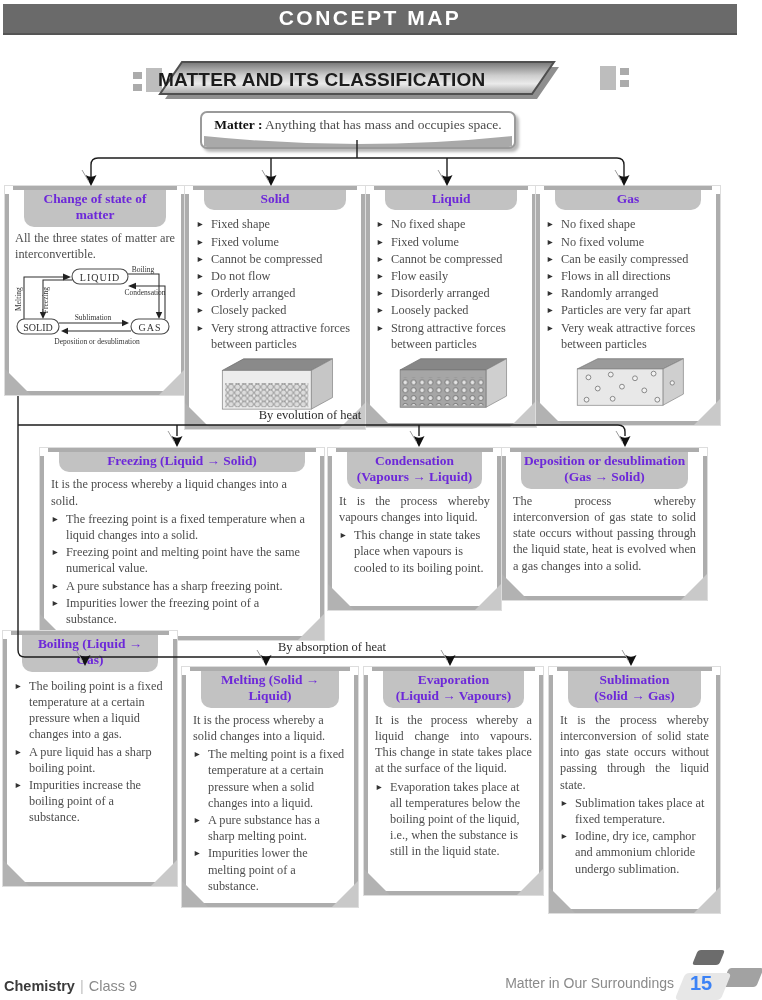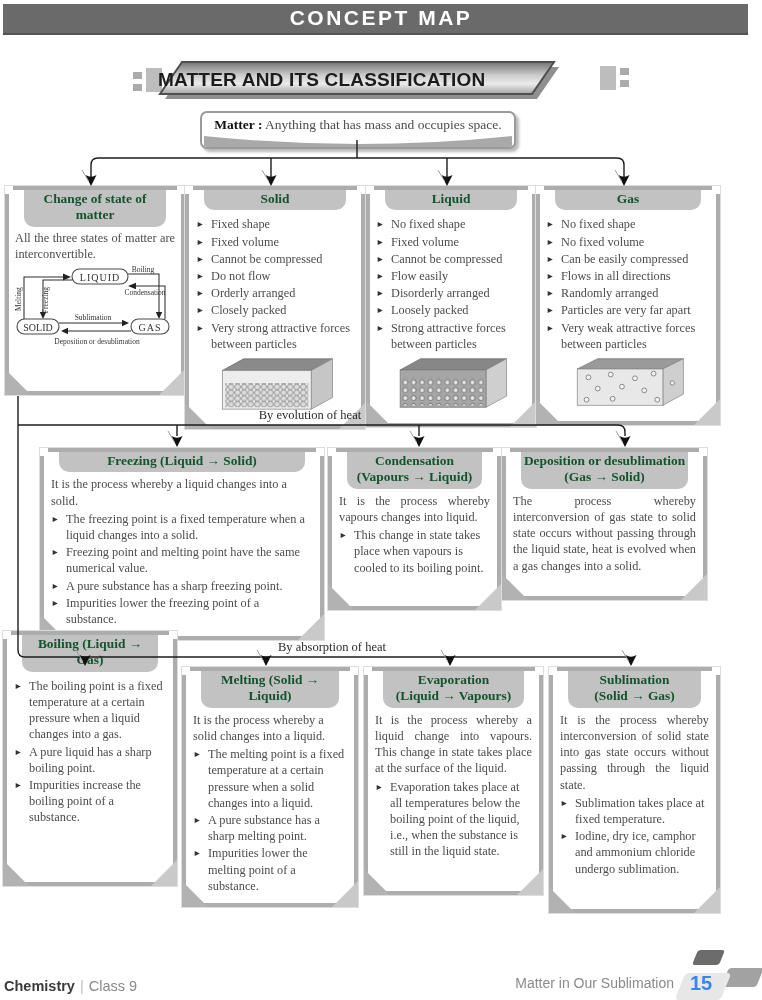--- a/index.html
+++ b/index.html
@@ -2,37 +2,37 @@
 <html><head>
 <meta charset="utf-8">
 <style>
   html,body{margin:0;padding:0;background:#fff;}
   #page{position:relative;width:762px;height:1000px;background:#fff;overflow:hidden;
         font-family:"Liberation Serif","DejaVu Serif",serif;}
   
   .top-banner{position:absolute;left:3px;top:4px;width:734px;height:29px;background:#6a6a6a;
       border-bottom:2px solid #545454;text-align:center;color:#fff;
       font-family:"Liberation Sans","DejaVu Sans",sans-serif;font-weight:bold;font-size:21px;
-      letter-spacing:2.5px;line-height:28px;padding-left:11px;}
+      letter-spacing:2.5px;line-height:28px;}
   
   .ribbon-wrap{position:absolute;left:158px;top:60px;width:404px;height:44px;}
   .ribbon-text{position:absolute;left:0;top:9px;width:100%;
       font-family:"Liberation Sans","DejaVu Sans",sans-serif;font-weight:bold;font-size:19px;
       color:#1c1c1c;letter-spacing:.2px;}
   .peg{position:absolute;background:#ababab;}
   
   .matter-box{position:absolute;left:200px;top:111px;width:312px;border:2px solid #9a9a9a;
       border-radius:7px;background:#fff;box-shadow:3px 3px 3px rgba(0,0,0,.28);
       text-align:center;font-size:13.5px;color:#4c4c4c;padding:4px 0 14px;}
   .matter-box b{color:#111;}
   .swoosh{position:absolute;left:0;bottom:0;width:100%;height:12px;border-radius:0 0 5px 5px;overflow:hidden;}
   
   .card{position:absolute;background:#fff;border:4px solid #adadad;box-shadow:0 0 0 1px #ddd;z-index:2;}
   .card-head{position:relative;z-index:1;margin:0 15px;background:#c2c2c2;border-radius:0 0 10px 10px;
-      text-align:center;font-weight:bold;font-size:13.4px;color:#14532d;padding:1px 2px 3px;line-height:1.22;}
+      text-align:center;font-weight:bold;font-size:13.4px;color:#6d28d9;padding:1px 2px 3px;line-height:1.22;}
   .card-body{position:relative;z-index:1;padding:4px 7px 8px;font-size:12.3px;color:#4d4d4d;line-height:1.32;}
   .just{text-align:justify;}
   .card p{margin:0 0 2px;}
   .card ul{list-style:none;margin:2px 0 0;padding:0;}
   .card li{display:flex;margin:0 0 1px;}
   .blt{flex:0 0 15px;font-size:8.5px;padding-top:3px;color:#333;}
   .notch{position:absolute;width:8px;height:8px;background:#fff;top:-4px;z-index:0;}
   .nl{left:-4px;} .nr{right:-4px;}
   .fold{position:absolute;bottom:-4px;width:0;height:0;z-index:0;}
   .fold.fl{left:-4px;border-bottom:26px solid #b2b2b2;border-right:26px solid transparent;}
@@ -501,19 +501,19 @@
       <path class="echo" d="M257,650 L263.5,661"></path>
     <path class="ahead" d="M450,666 L444.5,655 Q450,658.5 455.5,655 Z"></path>
       <path class="echo" d="M441,650 L447.5,661"></path>
     <path class="ahead" d="M631,666 L625.5,655 Q631,658.5 636.5,655 Z"></path>
       <path class="echo" d="M622,650 L628.5,661"></path>
   </svg>
 
   <div class="footer-left">
     <span class="subj">Chemistry</span><span class="sep">|</span><span>Class 9</span>
   </div>
-  <div class="footer-right">Matter in Our Sublimation</div>
+  <div class="footer-right">Matter in Our Surroundings</div>
   <div class="deco1"></div>
   <div class="deco2"></div>
   <div class="pgbadge"></div>
   <div class="pgnum">15</div>
 
 </div>
 
 </body></html>

